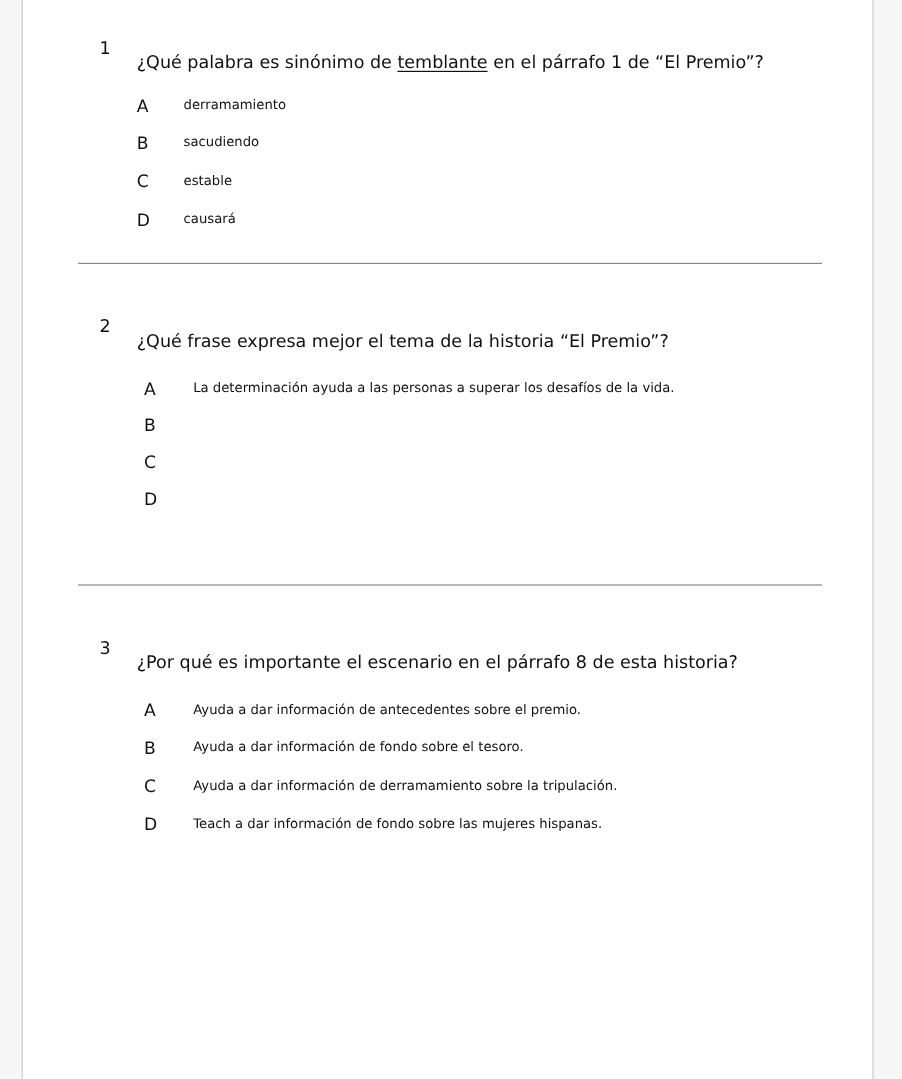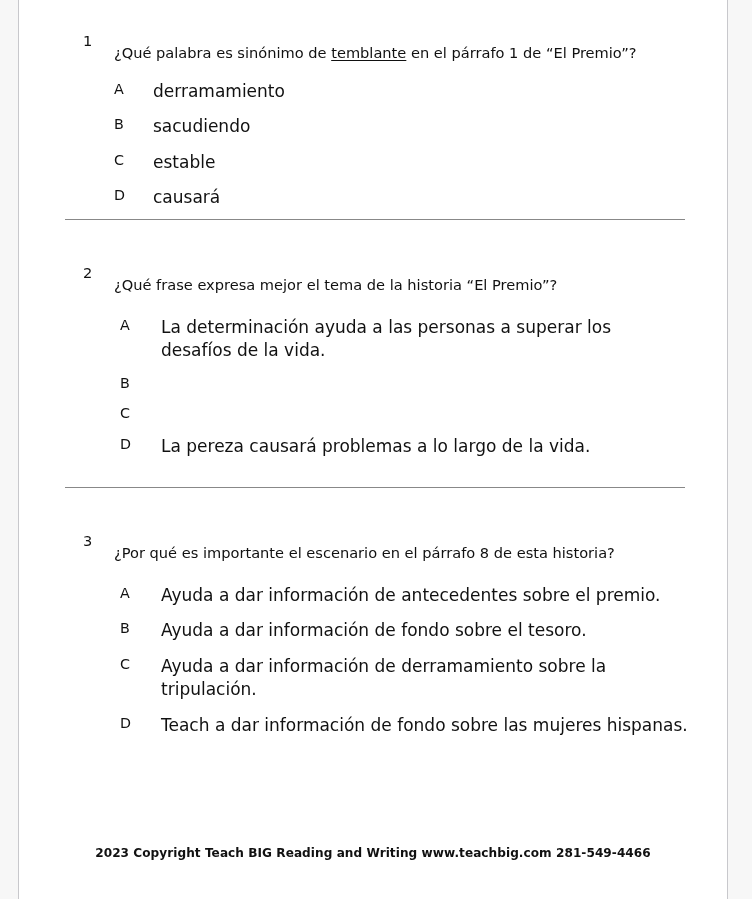--- a/index.html
+++ b/index.html
@@ -80,21 +80,21 @@
 
   .option-letter {
     flex: 0 0 40px;
     width: 40px;
     font-size: 14.3px;
     color: #111111;
     line-height: 1.38;
   }
 
   .option-text {
-    font-size: 17px;
+    font-size: 11px;
     color: #111111;
     line-height: 1.38;
     flex: 1 1 auto;
   }
 
   
   #q-block-0 { top: 31px; padding-left: 64px; padding-right: 60px; }
   #q-block-0 .options { padding-left: 31px; margin-top: 17px; }
   #q-block-0 .option-row { margin-bottom: 12px; }
   #q-block-0 .option-letter { flex-basis: 39px; width: 39px; }
@@ -178,21 +178,20 @@
           <div class="option-text">La determinación ayuda a las personas a superar los desafíos de la vida.</div>
         </div>
         <div class="option-row">
           <div class="option-letter">B</div>
         </div>
         <div class="option-row">
           <div class="option-letter">C</div>
         </div>
         <div class="option-row">
           <div class="option-letter">D</div>
-          <div class="option-text">La pereza causará problemas a lo largo de la vida.</div>
         </div>
       </div>
     </div>
 
     <div class="divider" id="divider-1"></div>
 
     <div class="question" id="q-block-2">
       <div class="q-stem-row">
         <div class="q-number">3</div>
         <div class="q-stem">¿Por qué es importante el escenario en el párrafo 8 de esta historia?</div>
@@ -210,16 +209,15 @@
           <div class="option-letter">C</div>
           <div class="option-text">Ayuda a dar información de derramamiento sobre la tripulación.</div>
         </div>
         <div class="option-row">
           <div class="option-letter">D</div>
           <div class="option-text">Teach a dar información de fondo sobre las mujeres hispanas.</div>
         </div>
       </div>
     </div>
 
-    <div class="footer">2023 Copyright Teach BIG Reading and Writing www.teachbig.com 281-549-4466</div>
 
   </div>
 </div>
 
 </body></html>

